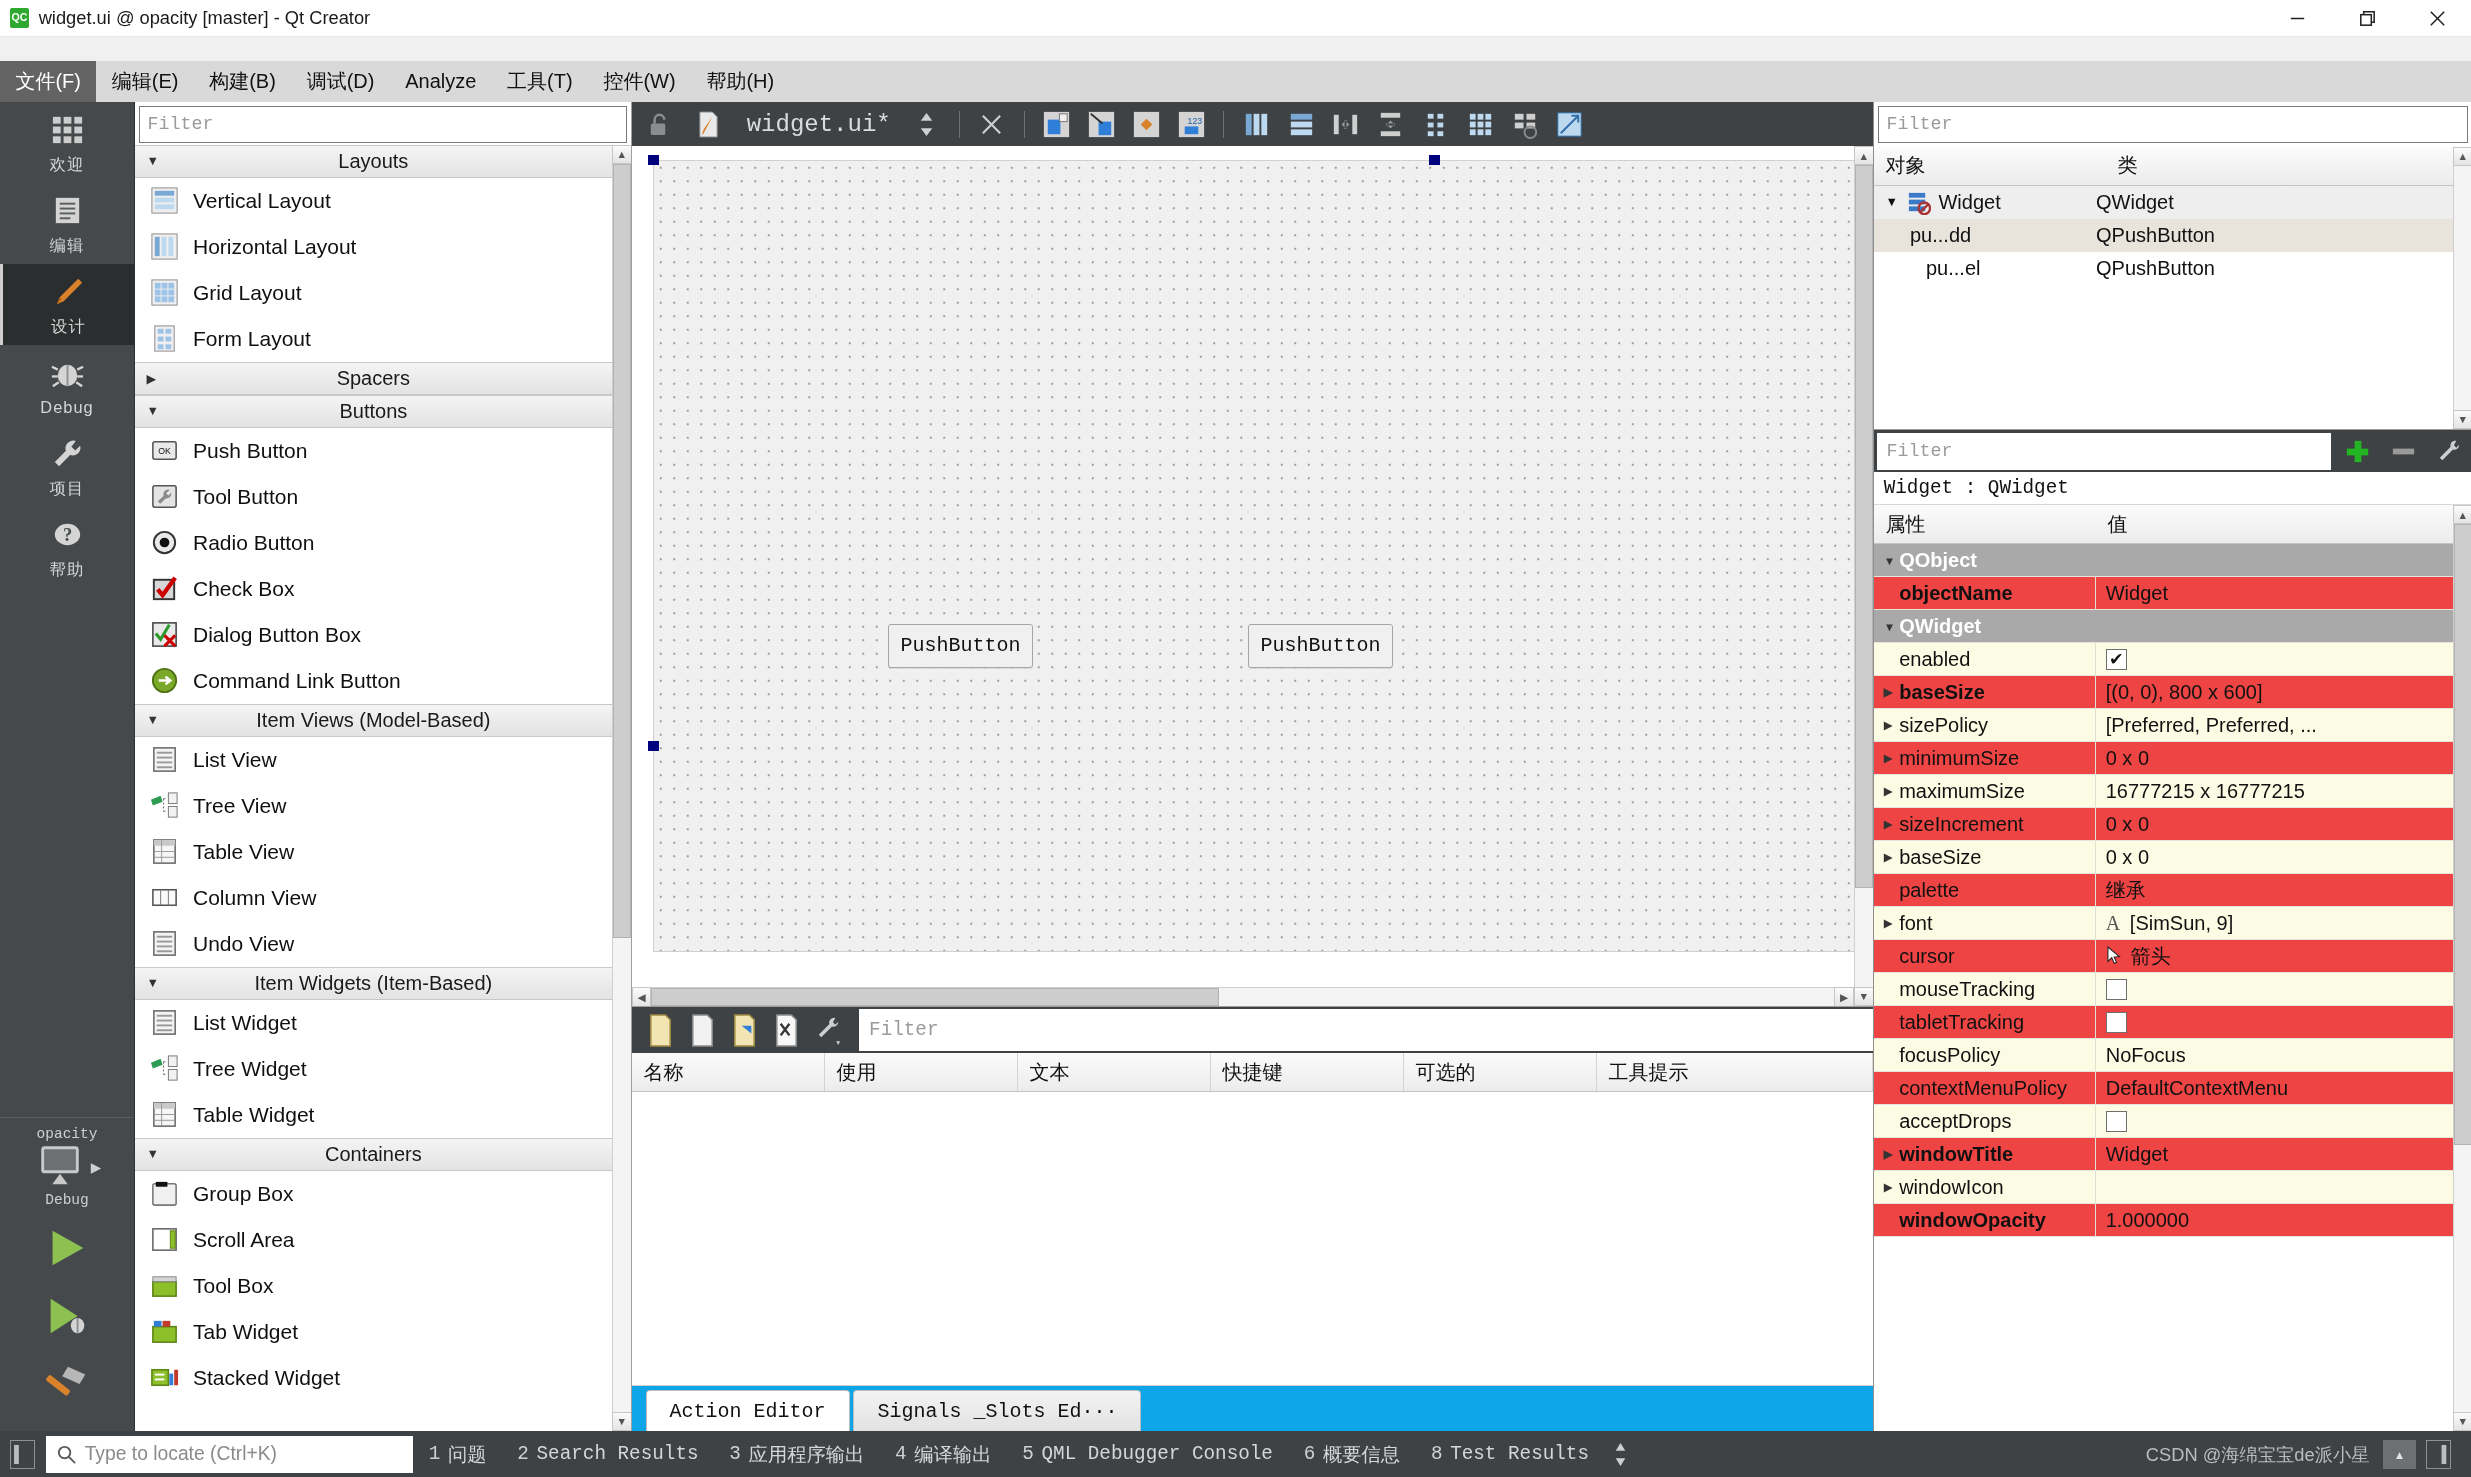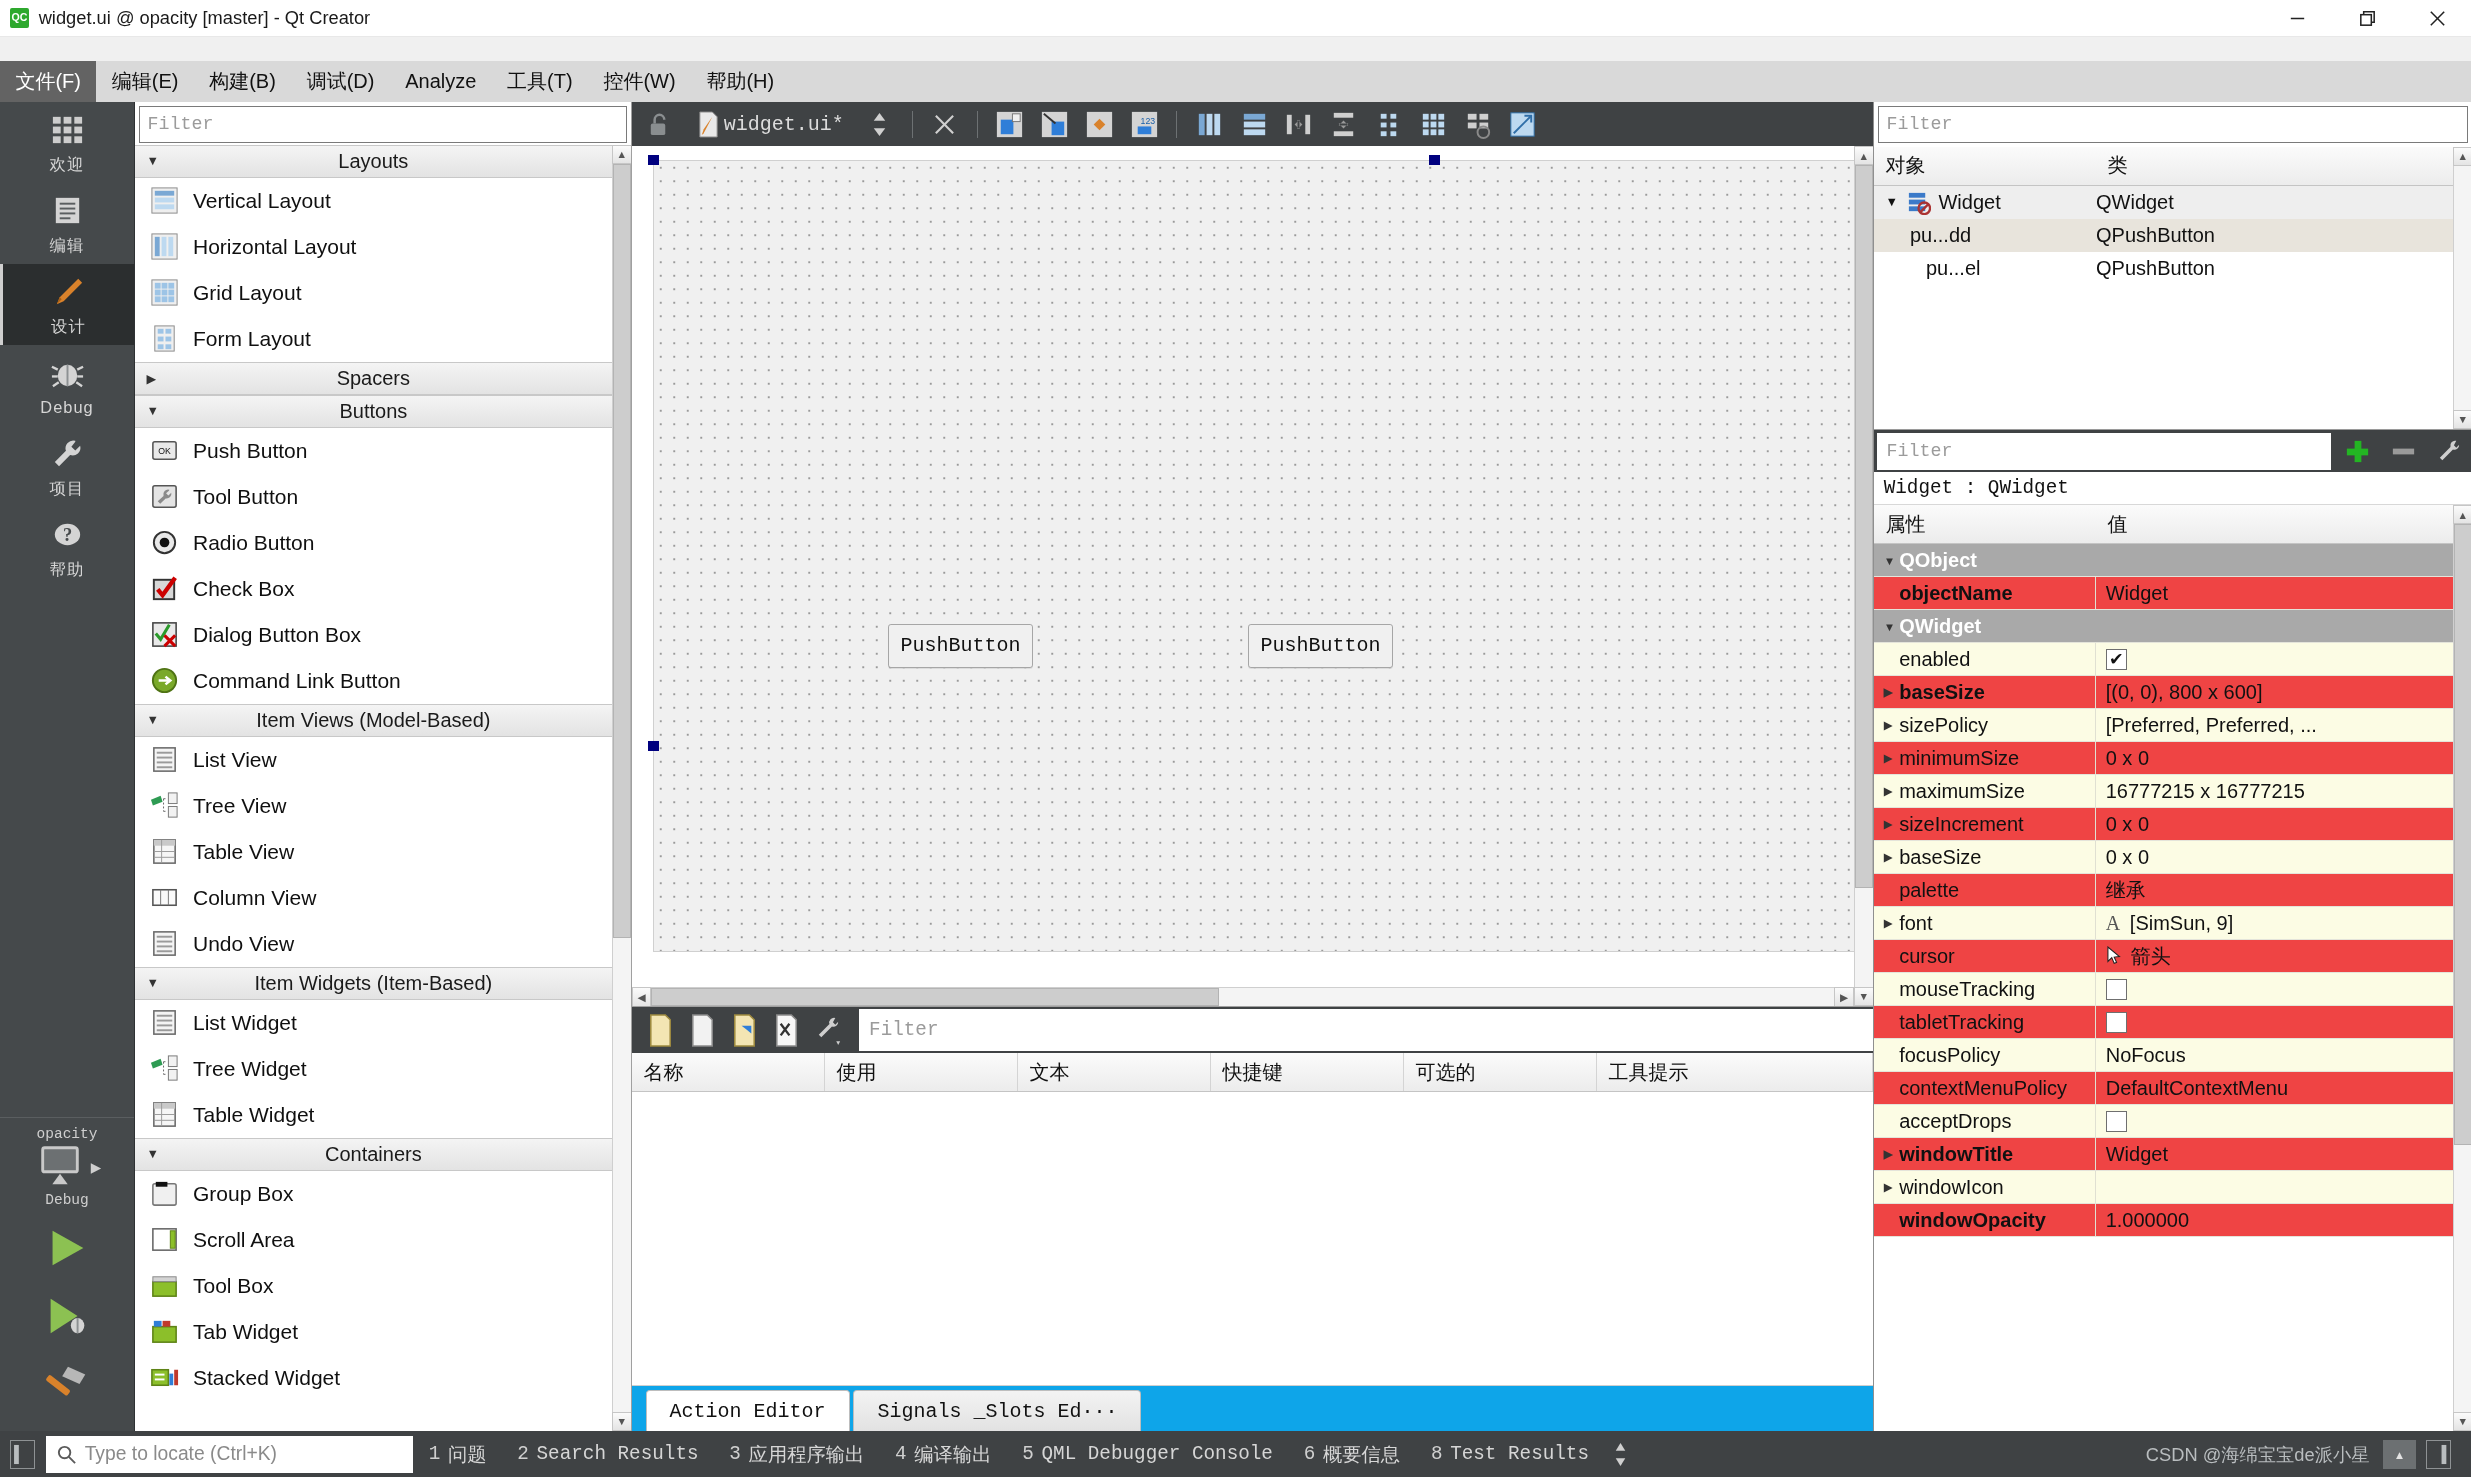--- a/index.html
+++ b/index.html
@@ -112,22 +112,22 @@
 
   
   .center { flex: 1; display: flex; flex-direction: column; min-width: 0; background:#ffffff; }
 
   .editor-toolbar {
     height: 44px; flex: 0 0 44px; background: #3f4244; display: flex;
     align-items: center; gap: 0; padding-left: 7.7px;
   }
   .lock-ico { width: 27px; height: 27px; margin: 0 9.7px 0 5.8px; }
   .file-tab {
-    display: flex; align-items: center; gap: 3px; padding: 0 13.5px;
-    color: #dcdcdc; font-family: "Liberation Mono", monospace; font-size: 20px;
+    display: flex; align-items: center; gap: 26px; padding: 0 13.5px;
+    color: #dcdcdc; font-family: "Liberation Mono", monospace; font-size: 24px;
   }
   .tb-sep { width:1px; height:27px; background:#6d7173; margin: 0 9.7px; }
   .tool-ico {
     width: 39px; height: 39px; margin: 0 2.9px; position: relative;
     display:flex; align-items:center; justify-content:center;
   }
 
   
   .canvas-wrap { flex: 1; display: flex; min-height: 0; }
   .canvas-outer { flex: 1; display: flex; flex-direction: column; min-width: 0; background:#ffffff; }
@@ -177,21 +177,21 @@
   .rightdock { width: 599px; flex: 0 0 599px; display: flex; flex-direction: column;
                background:#fff; border-left:1px solid #8f8f8f; min-height:0; }
   .oi-filter { height: 37px; margin:3.9px; border:1px solid #7a7a7a; display:flex;
                align-items:center; padding:0 7.7px;
                font-family:"Liberation Mono", monospace; font-size:18.3px; color:#9b9b9b; }
   .oi-wrap { flex: 0 0 328px; display: flex; flex-direction: column; min-height:0;
              border-bottom: 1px solid #9a9a9a; }
   .oi-table { flex:1; display:flex; min-height:0; }
   .oi-cols { flex:1; display:flex; flex-direction:column; }
   .oi-head { height: 39px; display:flex; background: linear-gradient(#fbfbfb,#ececec);
-             border-bottom:1px solid #c4c4c4; font-size:20px; color:#111; }
+             border-bottom:1px solid #c4c4c4; font-size:20px; color:#111;gap:10px; }
   .oi-head div { padding:0 11.6px; display:flex; align-items:center; }
   .oi-rows { flex:1; overflow:hidden; }
   .oi-row { height: 33px; display:flex; align-items:center; font-size:20px; color:#111; }
   .oi-row.sel { background:#e8e4dc; }
   .oi-row.hdr { background:#eeeeee; }
   .oi-c1 { width: 222px; display:flex; align-items:center; gap:7.7px; padding-left: 11.6px; }
   .oi-c2 { flex:1; }
 
   .pe-toolbar { height: 42px; background: #3f4244; display:flex; align-items:center; }
   .pe-filter { flex:1; height: 37px; margin: 2.9px; background:#fff; display:flex;

